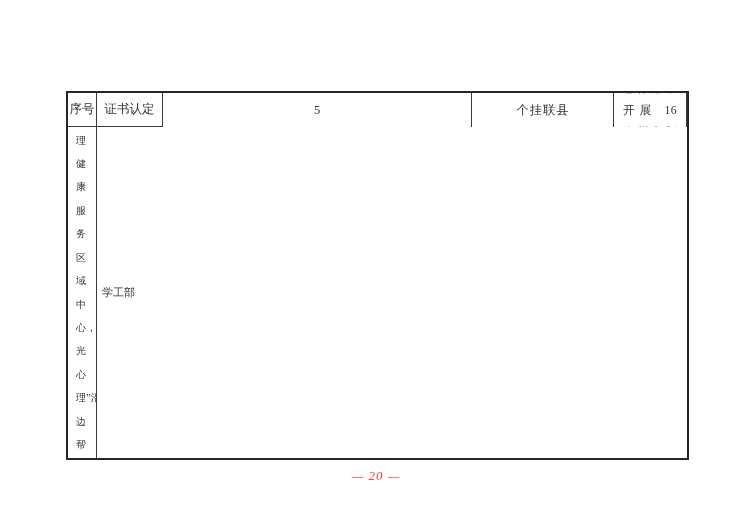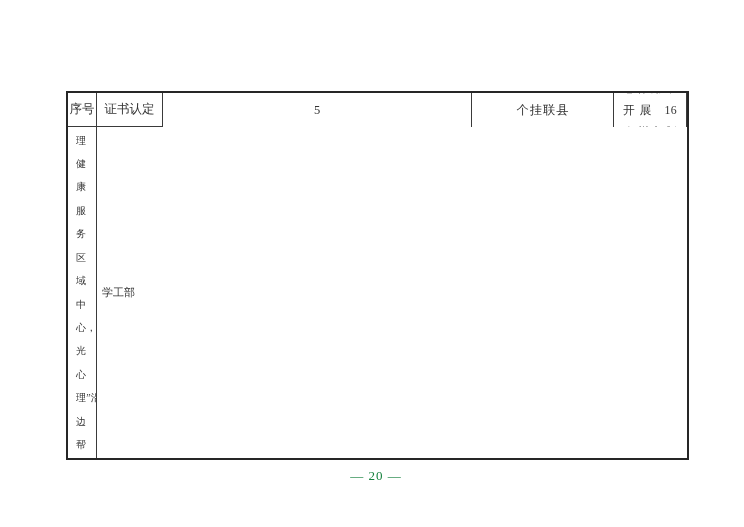--- a/index.html
+++ b/index.html
@@ -66,22 +66,23 @@
     padding-left: 5px;
     font-size: 11px;
     text-align: right;
   }
   .page-footer {
     position: absolute;
     left: 66px; top: 468px;
     width: 620px;
     text-align: center;
     font-size: 13px;
-    color: #15803d;
+    color: #ef4444;
     letter-spacing: 1px;
+    font-style: italic;
   }
 </style>
 </head>
 <body>
 
 <div class="doc-table">
 
   <div class="cell th">
     <span>序号</span>
   </div>

